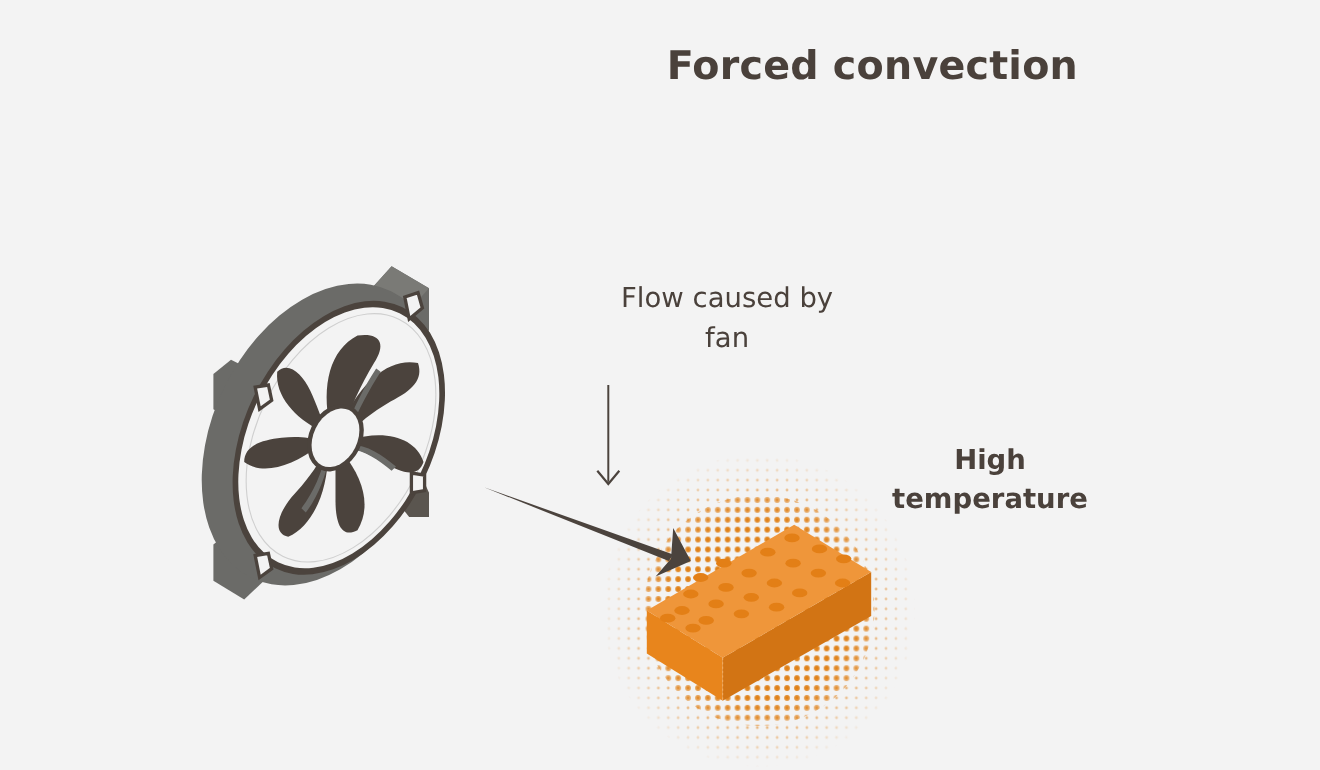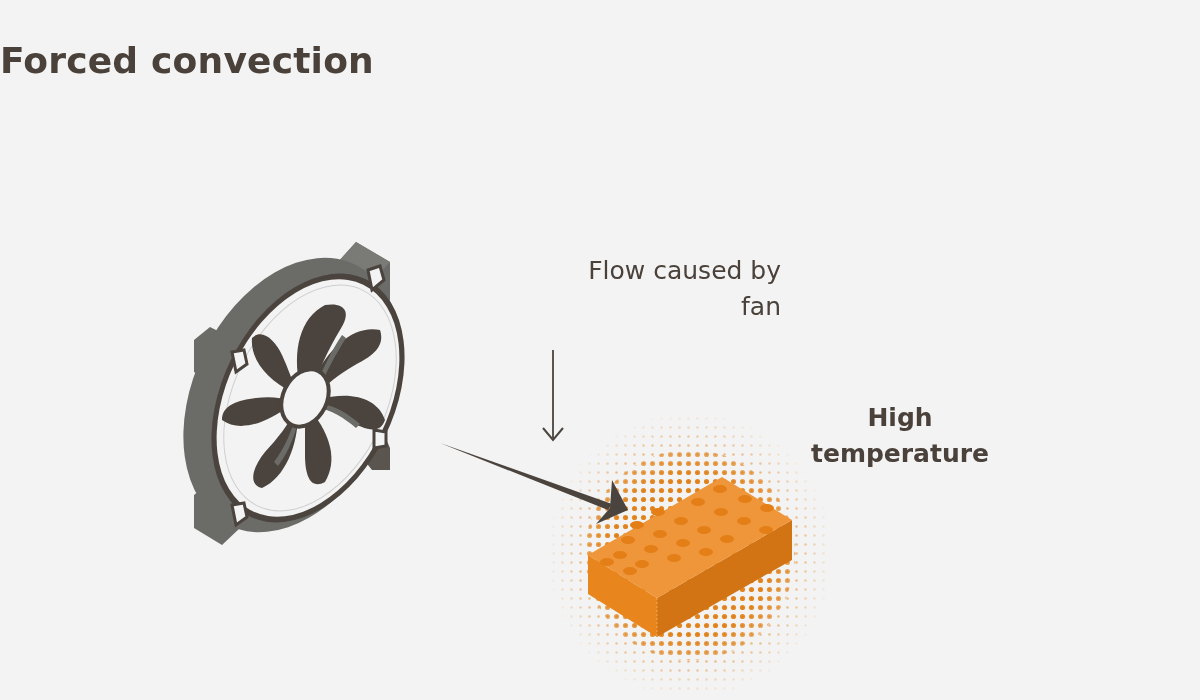--- a/index.html
+++ b/index.html
@@ -4,28 +4,28 @@
   <style>
     html, body { margin: 0; padding: 0; }
     body {
       width: 1200px; height: 700px; overflow: hidden;
       background: #f3f3f3;
       font-family: "DejaVu Sans", sans-serif;
       position: relative;
     }
     .title {
       position: absolute; left: 0; top: 40px; width: 980px;
-      text-align: left; font-weight: bold; font-size: 36px;
+      text-align: right; font-weight: bold; font-size: 36px;
       color: #4a413b; letter-spacing: 0.2px;
     }
     .label {
       position: absolute; color: #4a413b; font-size: 25px;
       line-height: 36px; font-weight: normal;
     }
-    .flow-label { left: 541px; top: 253px; width: 240px; text-align: right; }
+    .flow-label { left: 541px; top: 253px; width: 240px; text-align: center; }
     .temp-label { left: 810px; top: 400px; width: 180px; text-align: center; font-weight: bold; }
     svg.scene { position: absolute; left: 0; top: 0; }
   </style>
 </head>
 <body>
 
 <div class="title">Forced convection</div>
 
 <div class="label flow-label">Flow caused by fan</div>
 <div class="label temp-label">High temperature</div>

